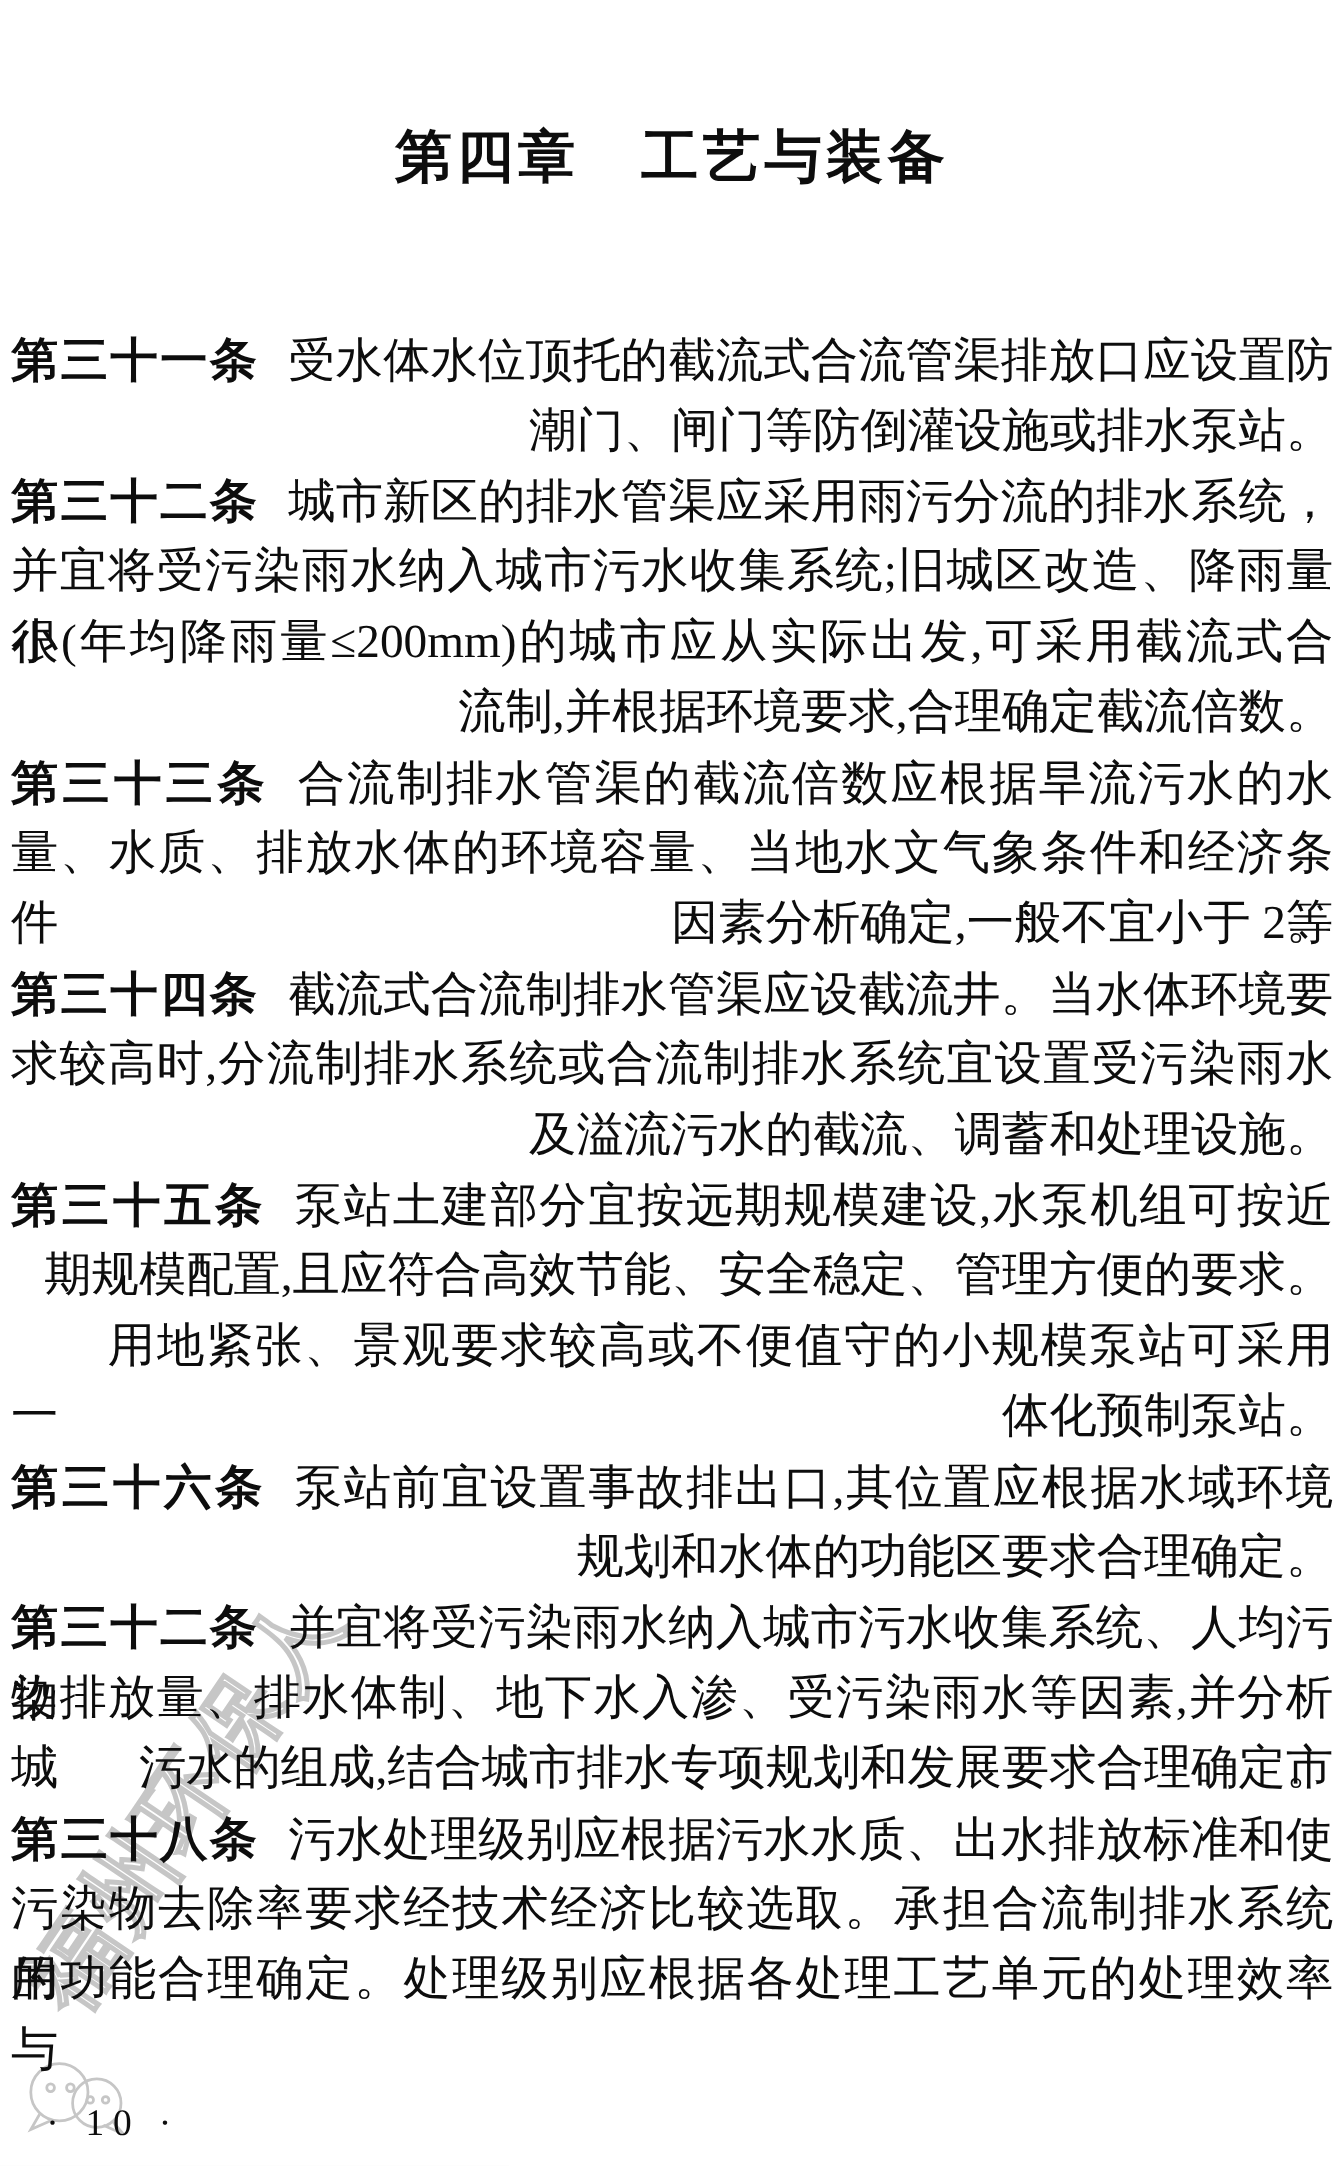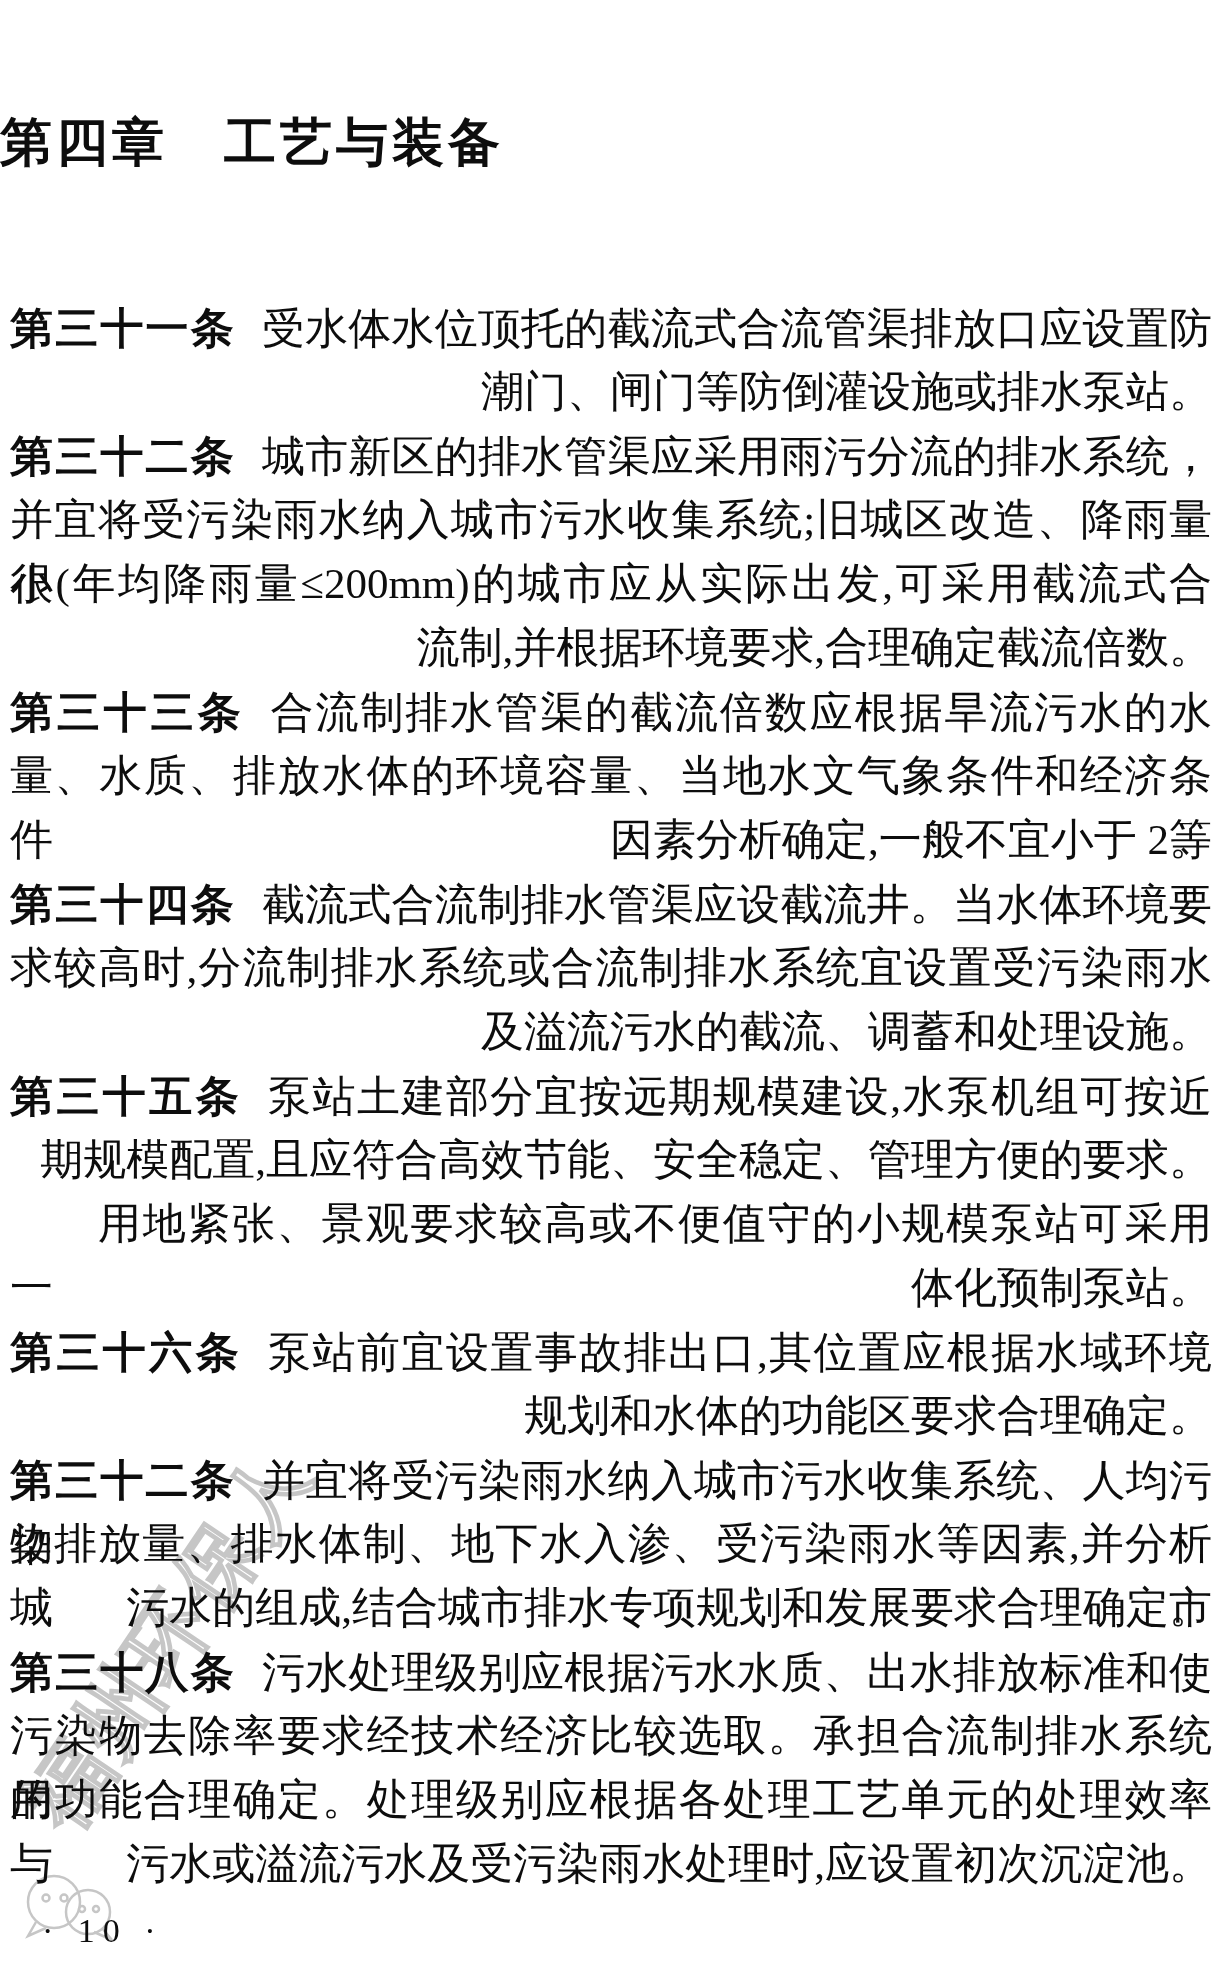--- a/index.html
+++ b/index.html
@@ -8,20 +8,21 @@
     width:1222px; height:1969px;
     margin:0 auto;
     background:#ffffff;
     color:#0d0d0d;
     font-family:"Liberation Serif", serif;
     overflow:hidden;
   }
   .chapter-title {
     position:absolute;
     top:108px; left:0; right:0;
+    text-align:center;
     font-family:"Liberation Sans", sans-serif;
     font-weight:bold;
     font-size:52px;
     letter-spacing:4px;
     z-index:2;
   }
   .chapter-title .gap { display:inline-block; width:56px; }
   .body-text {
     position:absolute;
     top:296px; left:10px; right:10px;
@@ -119,18 +120,17 @@
       <div class="line j indent"><span>用地紧张、景观要求较高或不便值守的小规模泵站可采用一</span></div>
       <div class="line"><span>体化预制泵站。</span></div>
       <div class="line j"><span class="head">第三十六条</span><span>泵站前宜设置事故排出口,其位置应根据水域环境</span></div>
       <div class="line"><span>规划和水体的功能区要求合理确定。</span></div>
       <div class="line j"><span class="head">第三十二条</span><span>并宜将受污染雨水纳入城市污水收集系统、人均污染</span></div>
       <div class="line j"><span>物排放量、排水体制、地下水入渗、受污染雨水等因素,并分析城市</span></div>
       <div class="line"><span>污水的组成,结合城市排水专项规划和发展要求合理确定。</span></div>
       <div class="line j"><span class="head">第三十八条</span><span>污水处理级别应根据污水水质、出水排放标准和使</span></div>
       <div class="line j"><span>污染物去除率要求经技术经济比较选取。承担合流制排水系统的</span></div>
       <div class="line j"><span>用功能合理确定。处理级别应根据各处理工艺单元的处理效率与</span></div>
-      <div class="line"><span>污水或溢流污水及受污染雨水处理时,应设置初次沉淀池。</span></div>
     </div>
 
   <div class="page-number">· 10 ·</div>
 
 </div>
 
 </body></html>

